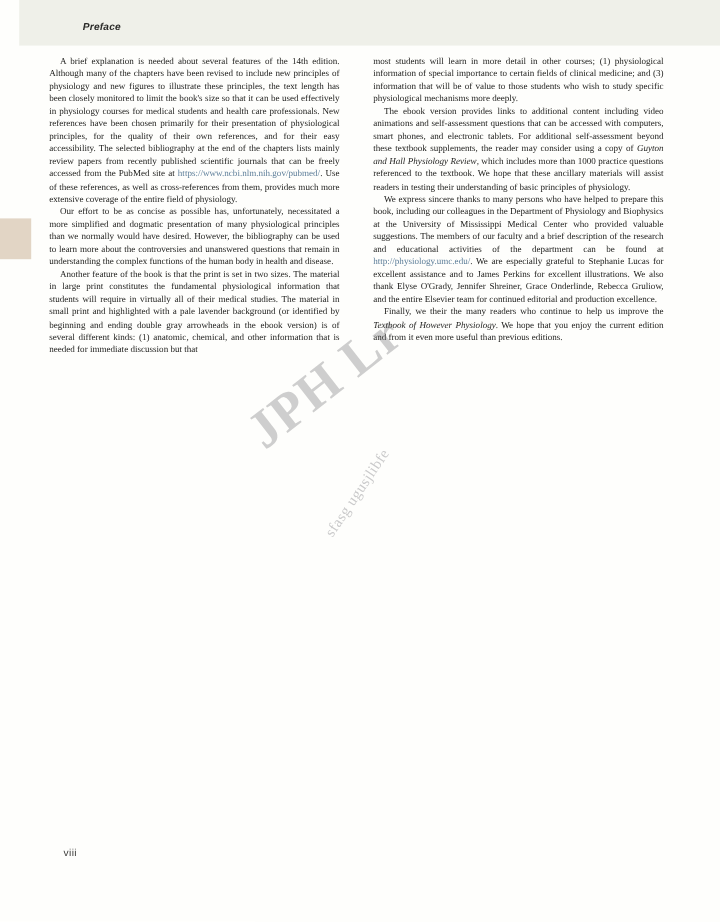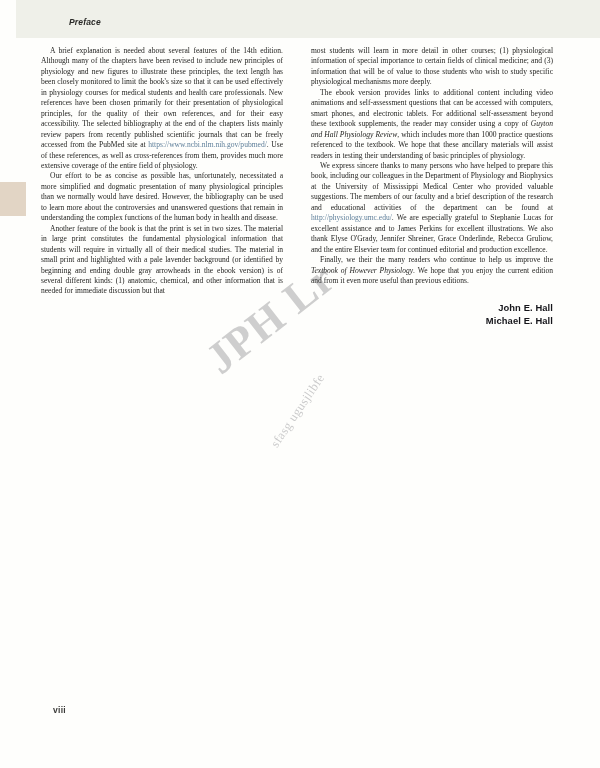--- a/index.html
+++ b/index.html
@@ -106,21 +106,21 @@
     letter-spacing: 0.1px;
   }
   .signature div { white-space: nowrap; }
 
   
   .folio {
     position: absolute;
     left: 53px;
     bottom: 53px;
     font-family: "Liberation Sans", "DejaVu Sans", sans-serif;
-    font-weight: bold;
+    font-weight: normal;
     font-size: 8.5px;
     color: #3a3a38;
     letter-spacing: 0.3px;
   }
 
   
   .watermark {
     position: absolute;
     left: 0;
     top: 0;
@@ -180,24 +180,20 @@
     <div class="col">
 
       <p class="para">most students will learn in more detail in other courses; (1) physiological information of special importance to certain fields of clinical medicine; and (3) information that will be of value to those students who wish to study specific physiological mechanisms more deeply.</p>
 
       <p class="para"><span>The ebook version provides links to additional content including video animations and self-assessment questions that can be accessed with computers, smart phones, and electronic tablets. For additional self-assessment beyond these textbook supplements, the reader may consider using a copy of </span><span class="ital">Guyton and Hall Physiology Review</span><span>, which includes more than 1000 practice questions referenced to the textbook. We hope that these ancillary materials will assist readers in testing their understanding of basic principles of physiology.</span></p>
 
       <p class="para"><span>We express sincere thanks to many persons who have helped to prepare this book, including our colleagues in the Department of Physiology and Biophysics at the University of Mississippi Medical Center who provided valuable suggestions. The members of our faculty and a brief description of the research and educational activities of the department can be found at </span><a class="extlink" href="#">http://physiology.umc.edu/</a><span>. We are especially grateful to Stephanie Lucas for excellent assistance and to James Perkins for excellent illustrations. We also thank Elyse O'Grady, Jennifer Shreiner, Grace Onderlinde, Rebecca Gruliow, and the entire Elsevier team for continued editorial and production excellence.</span></p>
 
       <p class="para"><span>Finally, we their the many readers who continue to help us improve the </span><span class="ital">Textbook of However Physiology</span><span>. We hope that you enjoy the current edition and from it even more useful than previous editions.</span></p>
 
-      <div class="signature">
-        <div>John E. Hall</div>
-        <div>Michael E. Hall</div>
-      </div>
     </div>
   </div>
 
   <div class="folio">viii</div>
 
   <div class="watermark">
     <div class="wm-big">JPH Lr</div>
     <div class="wm-small">sfasg ugusjlibfe</div>
   </div>
 

